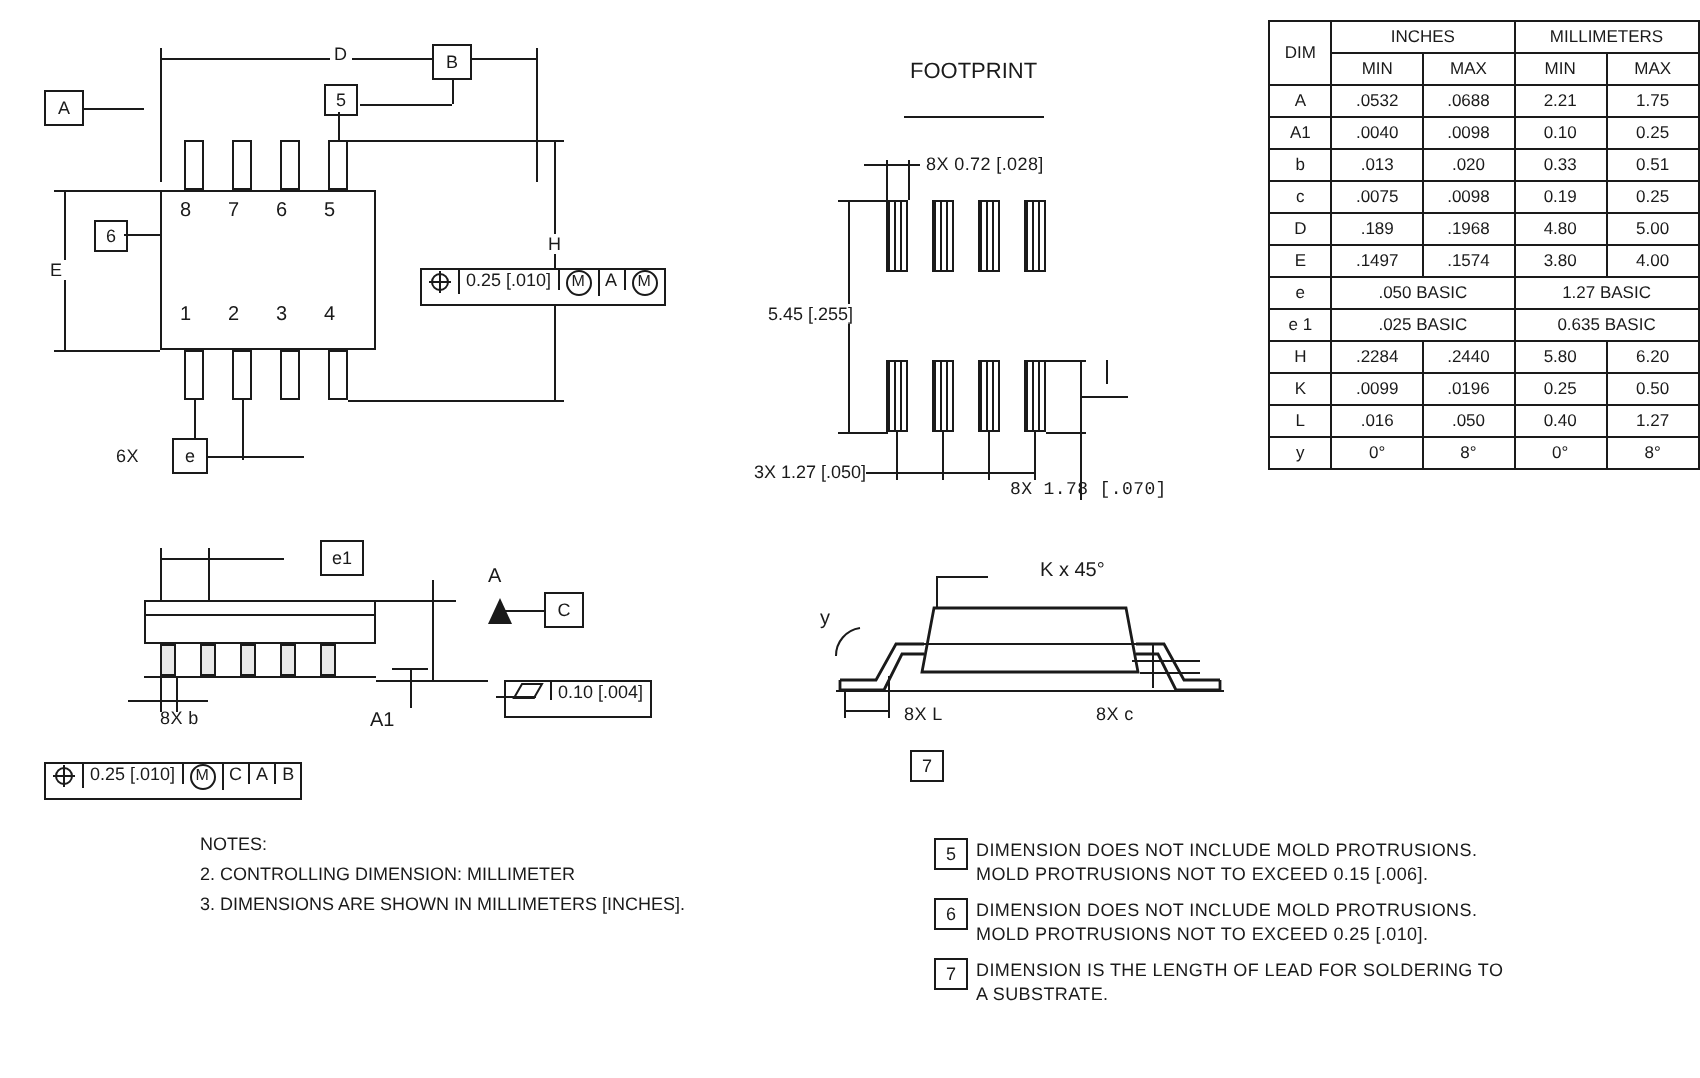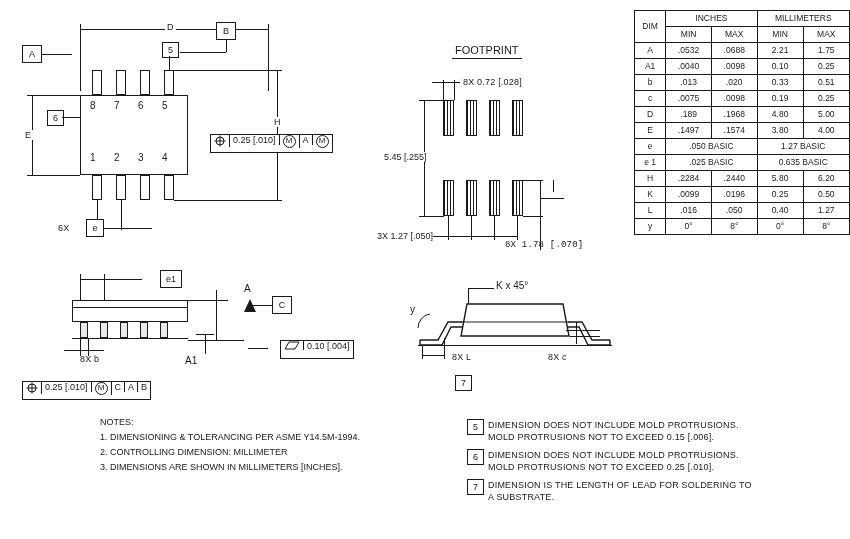--- a/index.html
+++ b/index.html
@@ -149,21 +149,21 @@
           <span class="circ">M</span>
         </div>
       <div>A</div>
       <div>
           <span class="circ">M</span>
         </div>
     </div>
   </div>
 
   <div>
-    <div class="abs txt11" style="left:455px;top:44px;">FOOTPRINT</div>
+    <div class="abs txt11" style="left:455px;top:30px;">FOOTPRINT</div>
     <div class="ln hln" style="left:452px;top:58px;width:70px;"></div>
 
     <div class="pad" style="left:443px;top:100px;width:11px;height:36px;"></div>
     <div class="pad" style="left:466px;top:100px;width:11px;height:36px;"></div>
     <div class="pad" style="left:489px;top:100px;width:11px;height:36px;"></div>
     <div class="pad" style="left:512px;top:100px;width:11px;height:36px;"></div>
 
     <div class="pad" style="left:443px;top:180px;width:11px;height:36px;"></div>
     <div class="pad" style="left:466px;top:180px;width:11px;height:36px;"></div>
     <div class="pad" style="left:489px;top:180px;width:11px;height:36px;"></div>
@@ -229,21 +229,21 @@
 
     <div class="abs txt10" style="left:185px;top:355px;">A1</div>
     <div class="ln vln" style="left:205px;top:334px;height:20px;"></div>
     <div class="ln hln" style="left:196px;top:334px;width:18px;"></div>
 
     <div class="ln vln" style="left:80px;top:338px;height:18px;"></div>
     <div class="ln vln" style="left:88px;top:338px;height:18px;"></div>
     <div class="ln hln" style="left:64px;top:350px;width:40px;"></div>
     <div class="abs txt" style="left:80px;top:354px;">8X b</div>
 
-    <div class="fcf" style="left:280px;top:340px;">
+    <div class="fcf" style="left:252px;top:340px;">
       <div>
         <svg width="16" height="9" viewBox="0 0 16 9">
           <polygon points="1,8 5,1 15,1 11,8" fill="none" stroke="#1a1a1a" stroke-width="1"></polygon>
         </svg>
       </div>
       <div>0.10 [.004]</div>
     </div>
     <div class="ln hln" style="left:248px;top:348px;width:20px;"></div>
 
     <div class="fcf" style="left:22px;top:381px;">
@@ -259,21 +259,21 @@
           <span class="circ">M</span>
         </div>
       <div>C</div>
       <div>A</div>
       <div>B</div>
     </div>
   </div>
 
   <div>
 
-    <div class="abs txt10" style="left:496px;top:280px;">K x 45°</div>
+    <div class="abs txt10" style="left:520px;top:280px;">K x 45°</div>
     <div class="ln hln" style="left:468px;top:288px;width:26px;"></div>
     <div class="ln vln" style="left:468px;top:288px;height:16px;"></div>
 
     <svg class="abs" style="left:455px;top:296px;" width="120" height="44">
       <polygon points="12,8 108,8 114,40 6,40" fill="#ffffff" stroke="#1a1a1a" stroke-width="1.4"></polygon>
       <line x1="6" y1="26" x2="114" y2="26" stroke="#1a1a1a" stroke-width="1"></line>
     </svg>
 
     <svg class="abs" style="left:418px;top:320px;" width="50" height="30">
       <path d="M44,2 L30,2 L20,20 L2,20" fill="none" stroke="#1a1a1a" stroke-width="1.4"></path>
@@ -300,21 +300,20 @@
     <div class="ln hln" style="left:566px;top:330px;width:34px;"></div>
     <div class="ln hln" style="left:570px;top:336px;width:30px;"></div>
     <div class="ln vln" style="left:576px;top:322px;height:22px;"></div>
     <div class="abs txt" style="left:548px;top:352px;">8X c</div>
 
     <div class="sqflag" style="left:455px;top:375px;">7</div>
   </div>
 
   <div class="notes" style="left:100px;top:415px;">
     <div class="noteline" style="font-weight:normal;">NOTES:</div>
-    <div class="noteline">1. DIMENSIONING &amp; TOLERANCING PER ASME Y14.5M-1994.</div>
     <div class="noteline">2. CONTROLLING DIMENSION: MILLIMETER</div>
     <div class="noteline">3. DIMENSIONS ARE SHOWN IN MILLIMETERS [INCHES].</div>
   </div>
 
   <div>
     <div class="sqflag" style="left:467px;top:419px;">5</div>
     <div class="abs txt" style="left:488px;top:420px;">DIMENSION DOES NOT INCLUDE MOLD PROTRUSIONS.</div>
     <div class="abs txt" style="left:488px;top:432px;">MOLD PROTRUSIONS NOT TO EXCEED 0.15 [.006].</div>
 
     <div class="sqflag" style="left:467px;top:449px;">6</div>

